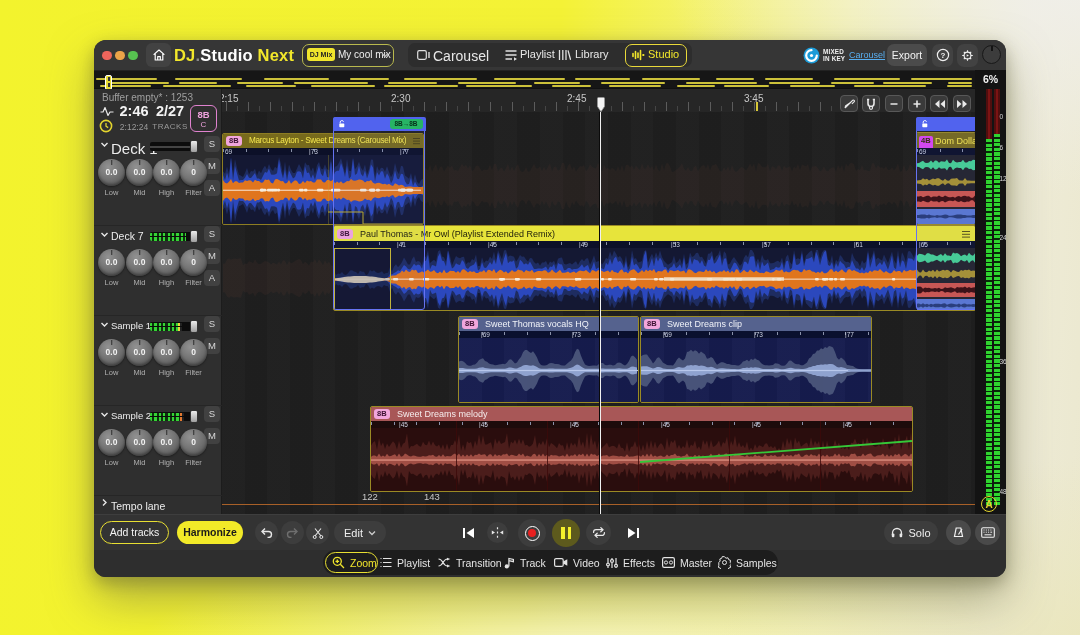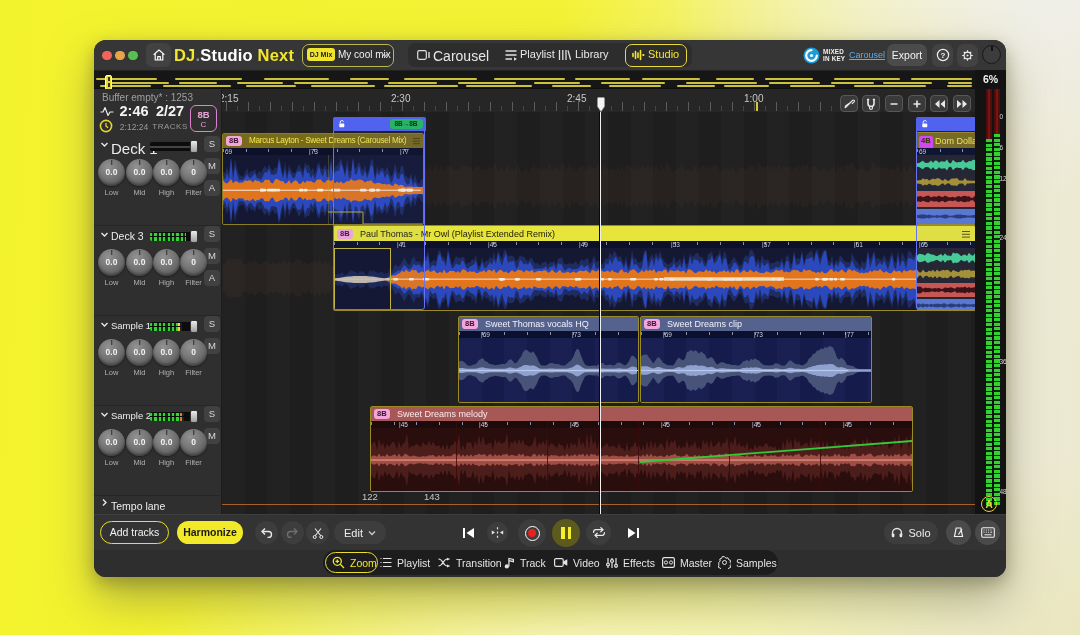--- a/index.html
+++ b/index.html
@@ -149,21 +149,21 @@
       <div style="position:absolute;left:853px;top:14.2px;width:25px;height:1.4px;background:#ccc13a;border-radius:1px"></div>
       <div style="position:absolute;left:11px;top:3.5px;width:6.5px;height:15px;background:#e6da33;border:1px solid #fff;border-radius:2px"></div>
       <div style="position:absolute;left:13.7px;top:6px;width:2px;height:3.5px;background:#333"></div>
       <div style="position:absolute;left:13.7px;top:12px;width:2px;height:3.5px;background:#333"></div>
     </div>
     <div class="abs" style="left:881px;top:30px;width:31px;height:19px;background:#131313;color:#f2f2f2;font-size:10.5px;font-weight:bold;text-align:center;line-height:19px;z-index:6">6%</div>
     <div class="abs ruler">
       <div class="rlab" style="left:-3px">2:15</div>
       <div class="rlab" style="left:169px">2:30</div>
       <div class="rlab" style="left:345px">2:45</div>
-      <div class="rlab" style="left:522px">1:00</div>
+      <div class="rlab" style="left:522px">3:45</div>
     </div>
     <div class="abs" style="left:128px;top:49px;width:753px;height:23px;overflow:hidden">
       <div class="tk" style="left:4.0px;top:13px;height:9px;background:#5c5c5c"></div>
       <div class="tk" style="left:15.0px;top:17px;height:5px;background:#454545"></div>
       <div class="tk" style="left:26.0px;top:13px;height:9px;background:#5c5c5c"></div>
       <div class="tk" style="left:37.0px;top:17px;height:5px;background:#454545"></div>
       <div class="tk" style="left:48.0px;top:13px;height:9px;background:#5c5c5c"></div>
       <div class="tk" style="left:59.0px;top:17px;height:5px;background:#454545"></div>
       <div class="tk" style="left:70.0px;top:13px;height:9px;background:#5c5c5c"></div>
       <div class="tk" style="left:81.0px;top:17px;height:5px;background:#454545"></div>
@@ -614,21 +614,21 @@
       <div class="klab" style="left:32px;top:52px">Mid</div>
       <div class="knob" style="left:59px;top:23px">0.0</div>
       <div class="klab" style="left:59px;top:52px">High</div>
       <div class="knob" style="left:86px;top:23px">0</div>
       <div class="klab" style="left:86px;top:52px">Filter</div>
     </div>
     <div class="sec" style="top:186px;height:90px;border-bottom:1px solid #262626">
       <svg class="chev" viewBox="0 0 9 9">
         <path d="M1.5 3 4.5 6 7.5 3" fill="none" stroke="#e8e8e8" stroke-width="1.4"></path>
       </svg>
-      <div class="hdrname" style="font-size:10.5px">Deck 3</div>
+      <div class="hdrname" style="font-size:10.5px">Deck 7</div>
       <div class="slider">
         <div class="grn" style="position:absolute;left:0;top:0.5px;width:36px;height:3.5px"></div>
         <div class="grn" style="position:absolute;left:0;top:5px;width:36px;height:3.5px"></div>
       </div>
       <div class="handle" style="left:96px"></div>
       <div class="smab" style="top:0px">S</div>
       <div class="smab" style="top:22px">M</div>
       <div class="smab" style="top:44px">A</div>
       <div class="knob" style="left:4px;top:23px">0.0</div>
       <div class="klab" style="left:4px;top:52px">Low</div>

